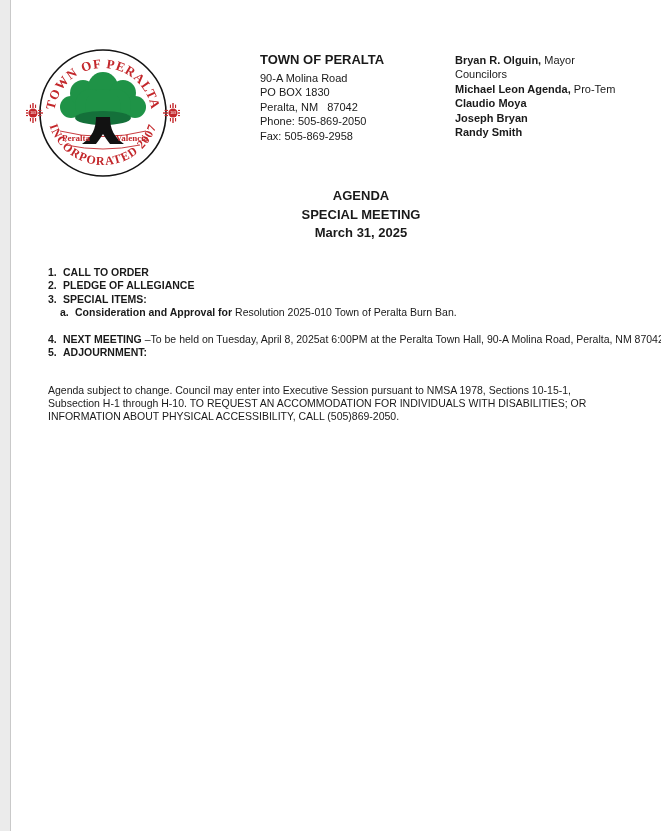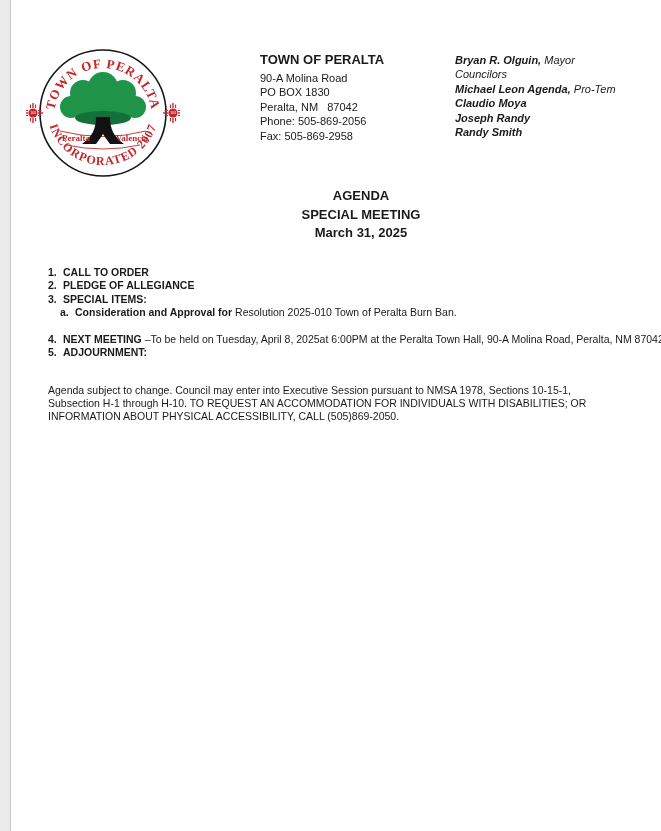--- a/index.html
+++ b/index.html
@@ -20,21 +20,21 @@
   
   .logo-wrap {
     position: absolute; left: 26px; top: 43px;
     width: 154px; height: 140px;
   }
   .center-block { position: absolute; left: 260px; top: 52px; }
   .org-name { font-weight: bold; font-size: 13px; line-height: 16px; margin-bottom: 3px; }
   .addr-line { font-size: 11px; line-height: 14.4px; white-space: pre; }
 
   .right-block { position: absolute; left: 455px; top: 53px; }
-  .off-line { font-size: 11px; line-height: 14.4px; white-space: pre; font-style: italic; }
+  .off-line { font-size: 11px; line-height: 14.4px; white-space: pre; }
   .off-line .b { font-weight: bold; }
 
   
   .title-block { position: absolute; left: 48px; top: 187px; width: 626px; text-align: center; }
   .title-line { font-weight: bold; font-size: 13px; line-height: 18.6px; }
 
   
   .agenda { position: absolute; left: 48px; top: 266px; width: 590px; }
   .item { font-size: 10.5px; line-height: 13.4px; white-space: pre; font-weight: bold; }
   .item .num { display: inline-block; width: 15px; }
@@ -119,30 +119,30 @@
     <text class="banner-text" x="50" y="98" font-size="9" fill="#c3272b" text-anchor="middle">Peralta</text>
     <text class="banner-text" x="106" y="98" font-size="9" fill="#c3272b" text-anchor="middle">Valencia</text>
   </svg>
 </div>
 
 <div class="center-block">
   <div class="org-name">TOWN OF PERALTA</div>
   <div class="addr-line">90-A Molina Road</div>
   <div class="addr-line">PO BOX 1830</div>
   <div class="addr-line">Peralta, NM   87042</div>
-  <div class="addr-line">Phone: 505-869-2056</div>
+  <div class="addr-line">Phone: 505-869-2050</div>
   <div class="addr-line">Fax: 505-869-2958</div>
 </div>
 
 <div class="right-block">
   <div class="off-line"><span class="b">Bryan R. Olguin,</span><span> Mayor</span></div>
   <div class="off-line"><span class="b"></span><span>Councilors</span></div>
   <div class="off-line"><span class="b">Michael Leon Agenda,</span><span> Pro-Tem</span></div>
   <div class="off-line"><span class="b">Claudio Moya</span><span></span></div>
-  <div class="off-line"><span class="b">Joseph Randy</span><span></span></div>
+  <div class="off-line"><span class="b">Joseph Bryan</span><span></span></div>
   <div class="off-line"><span class="b">Randy Smith</span><span></span></div>
 </div>
 
 <div class="title-block">
   <div class="title-line">AGENDA</div>
   <div class="title-line">SPECIAL MEETING</div>
   <div class="title-line">March 31, 2025</div>
 </div>
 
 <div class="agenda">

